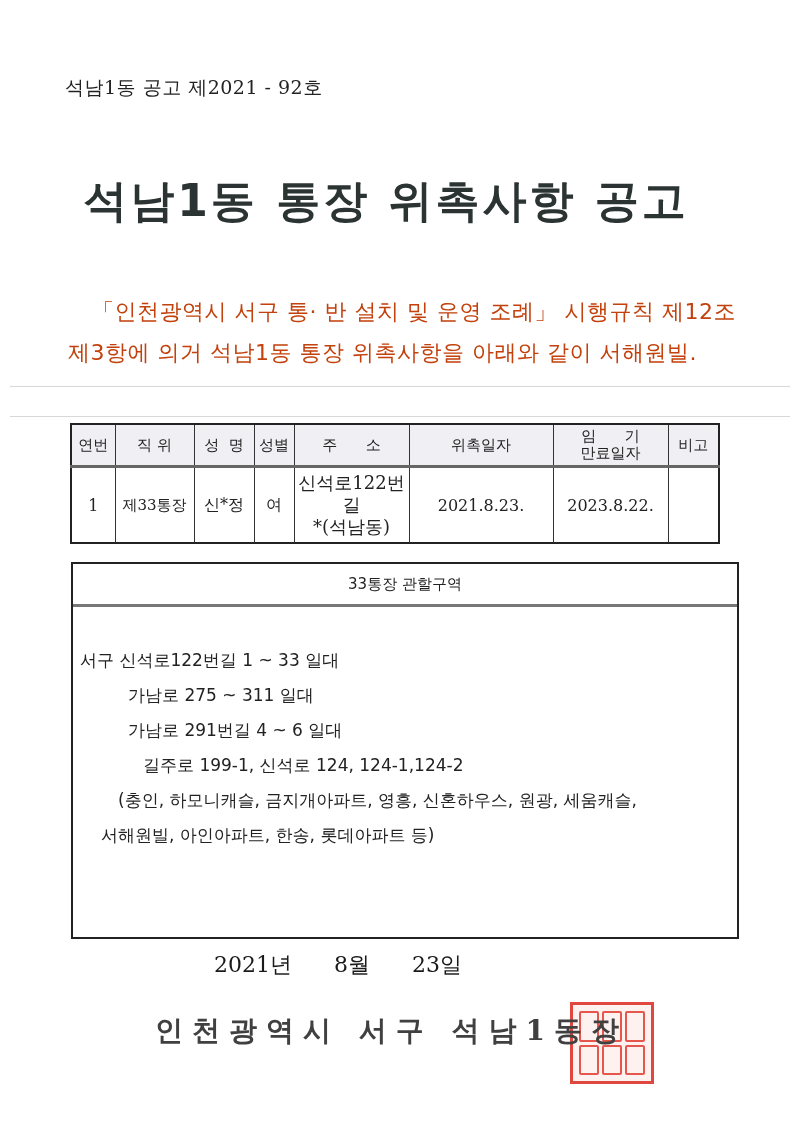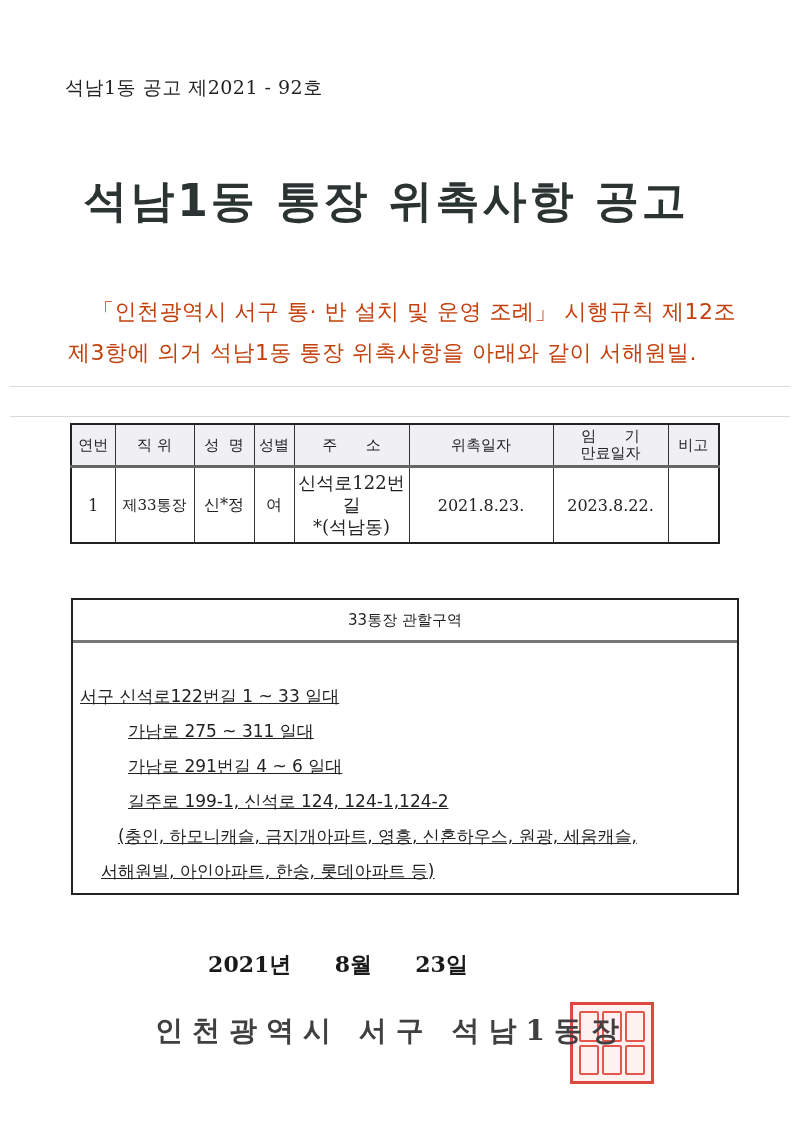--- a/index.html
+++ b/index.html
@@ -15,26 +15,26 @@
   .para1 { left:92px; top:297px; }
   .para2 { left:68px; top:338px; }
   .scan-line { left:10px; width:780px; height:1px; background:#d8d8d8; }
   table.info { position:absolute; left:70px; top:423px; border-collapse:collapse; font-family:"DejaVu Serif","Liberation Serif",serif; }
   table.info td, table.info th { border:1.5px solid #333; text-align:center; vertical-align:middle; padding:0; font-weight:normal; }
   table.info th { background:#efeff4; height:40px; font-size:15px; color:#222; }
   table.info thead tr { border-bottom:3px solid #666; }
   table.info td { height:74px; font-size:16px; color:#222; }
   table.info { border:2px solid #222; }
   .th2 { line-height:17px; font-size:14px; }
-  .region { left:71px; top:562px; width:668px; height:297px; border:2px solid #222; box-sizing:border-box;margin-top:36px; }
+  .region { left:71px; top:562px; width:668px; height:377px; border:2px solid #222; box-sizing:border-box; }
   .region-head { height:40px; border-bottom:3px solid #777; text-align:center; line-height:40px;
                  font-family:"DejaVu Sans","Liberation Sans",sans-serif; font-size:15px; color:#222; }
   .region-lines { position:absolute; left:0; top:85px; font-family:"DejaVu Sans","Liberation Sans",sans-serif; font-size:17px; color:#222; }
-  .rl { position:absolute; white-space:nowrap;text-decoration:underline; }
-  .date { left:0; width:676px; top:950px; text-align:center; font-size:22px; font-weight:bold; word-spacing:14px; }
+  .rl { position:absolute; white-space:nowrap; }
+  .date { left:0; width:676px; top:950px; text-align:center; font-size:22px; font-weight:normal; word-spacing:14px; }
   .issuer { left:155px; top:1012px; font-size:28px; font-weight:bold; letter-spacing:9px; white-space:nowrap; color:#404040; }
   .seal { left:570px; top:1002px; width:84px; height:82px; border:3px solid #e0473f; box-sizing:border-box;
           background:rgba(240,90,80,0.08); }
   .seal-grid { position:absolute; inset:6px; display:grid; grid-template-columns:1fr 1fr 1fr; grid-template-rows:1fr 1fr; gap:3px; }
   .seal-cell { border:2px solid #e5564d; border-radius:2px; }
 </style>
 </head>
 <body>
 
 <div class="abs doc-no">석남1동 공고 제2021 - 92호</div>
@@ -89,21 +89,21 @@
     </tr>
   </tbody>
 </table>
 
 <div class="abs region">
   <div class="region-head">33통장 관할구역</div>
   <div class="region-lines">
     <div class="rl" style="left:7px;top:0px">서구 신석로122번길 1 ~ 33 일대</div>
     <div class="rl" style="left:55px;top:35px">가남로 275 ~ 311 일대</div>
     <div class="rl" style="left:55px;top:70px">가남로 291번길 4 ~ 6 일대</div>
-    <div class="rl" style="left:55px;top:105px">길주로 199-1, 신석로 124, 124-1,124-2</div>
+    <div class="rl" style="left:70px;top:105px">길주로 199-1, 신석로 124, 124-1,124-2</div>
     <div class="rl" style="left:45px;top:140px">(충인, 하모니캐슬, 금지개아파트, 영흥, 신혼하우스, 원광, 세움캐슬,</div>
     <div class="rl" style="left:28px;top:175px">서해원빌, 아인아파트, 한송, 롯데아파트 등)</div>
   </div>
 </div>
 
 <div class="abs date" style="white-space:pre">2021년  8월  23일</div>
 
 <div class="abs seal">
   <div class="seal-grid">
     <div class="seal-cell"></div>

